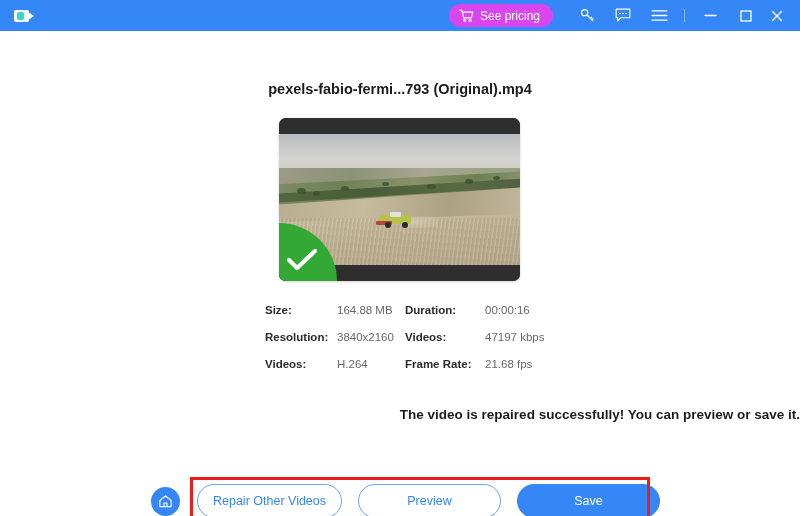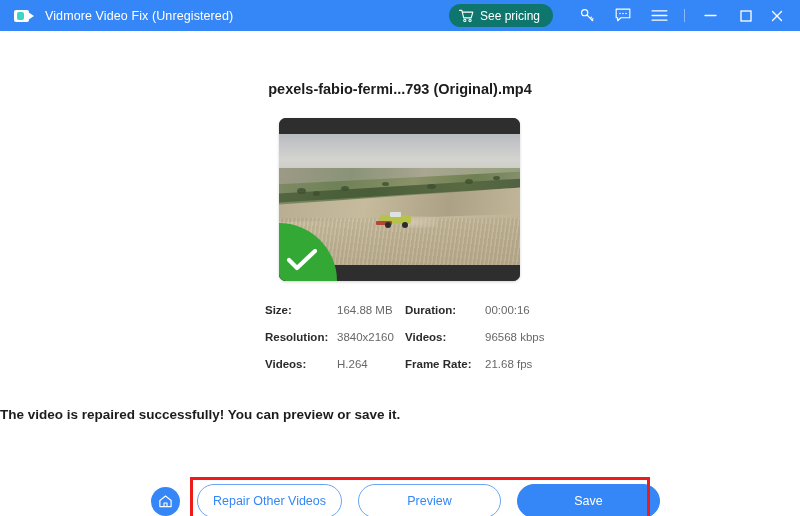--- a/index.html
+++ b/index.html
@@ -62,21 +62,21 @@
     white-space: nowrap;
   }
   .titlebar-right {
     position: absolute;
     right: 0; top: 0;
     height: 31px;
     display: flex;
     align-items: center;
   }
   .pricing-btn {
-    background: #0f766e;
+    background: #d946ef;
     border-radius: 13px;
     height: 23px;
     display: flex;
     align-items: center;
     padding: 0 13px 0 10px;
     cursor: pointer;
     margin-right: 16px;
   }
   .pricing-btn .cart-icon {
     width: 15px;
@@ -274,21 +274,21 @@
   .meta .val {
     color: #676767;
     white-space: nowrap;
   }
 
   
   .status-msg {
     position: absolute;
     top: 376px;
     width: 800px;
-    text-align: left;
+    text-align: right;
     font-size: 13.5px;
     font-weight: bold;
     color: #1c1c1c;
   }
 
   
   .home-btn {
     position: absolute;
     left: 151px;
     top: 456px;
@@ -347,21 +347,20 @@
 </style>
 </head>
 <body>
 
 <div class="titlebar">
   <div class="logo-icon">
     <div class="cam-body"></div>
     <div class="cam-dot"></div>
     <div class="cam-lens"></div>
   </div>
-  <div class="app-title">Vidmore Video Fix (Unregistered)</div>
 
   <div class="titlebar-right">
 
     <div class="pricing-btn">
       <svg class="cart-icon" viewBox="0 0 16 15">
         <path d="M0.5 1.5 H3 L5 9.5 H13 L14.8 3.4 H4" fill="none" stroke="#ffffff" stroke-width="1.2" stroke-linecap="round" stroke-linejoin="round"></path>
         <circle cx="6.2" cy="12.3" r="1.2" fill="none" stroke="#ffffff" stroke-width="1.1"></circle>
         <circle cx="11.8" cy="12.3" r="1.2" fill="none" stroke="#ffffff" stroke-width="1.1"></circle>
       </svg>
       <span class="pricing-label">See pricing</span>
@@ -454,21 +453,21 @@
 
   <div class="meta">
     <div class="lbl">Size:</div>
     <div class="val">164.88 MB</div>
     <div class="lbl">Duration:</div>
     <div class="val">00:00:16</div>
 
     <div class="lbl">Resolution:</div>
     <div class="val">3840x2160</div>
     <div class="lbl">Videos:</div>
-    <div class="val">96568 kbps</div>
+    <div class="val">47197 kbps</div>
 
     <div class="lbl">Videos:</div>
     <div class="val">H.264</div>
     <div class="lbl">Frame Rate:</div>
     <div class="val">21.68 fps</div>
   </div>
 
   <div class="status-msg">The video is repaired successfully! You can preview or save it.</div>
 
   <div class="home-btn">

